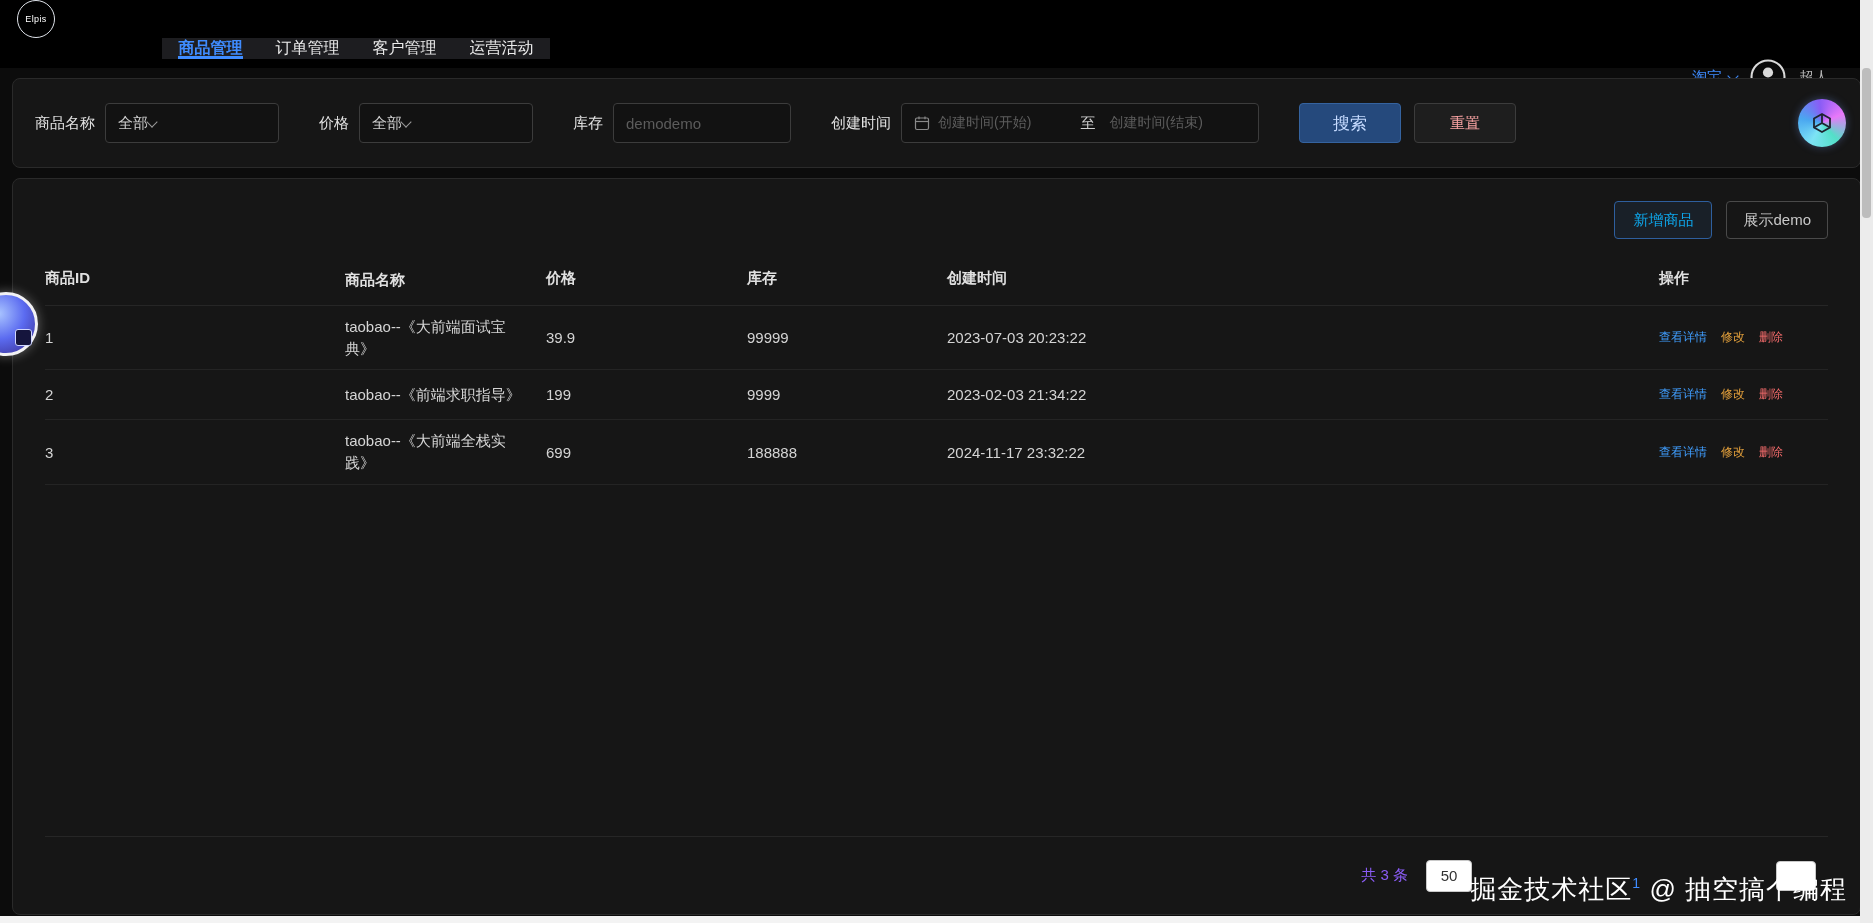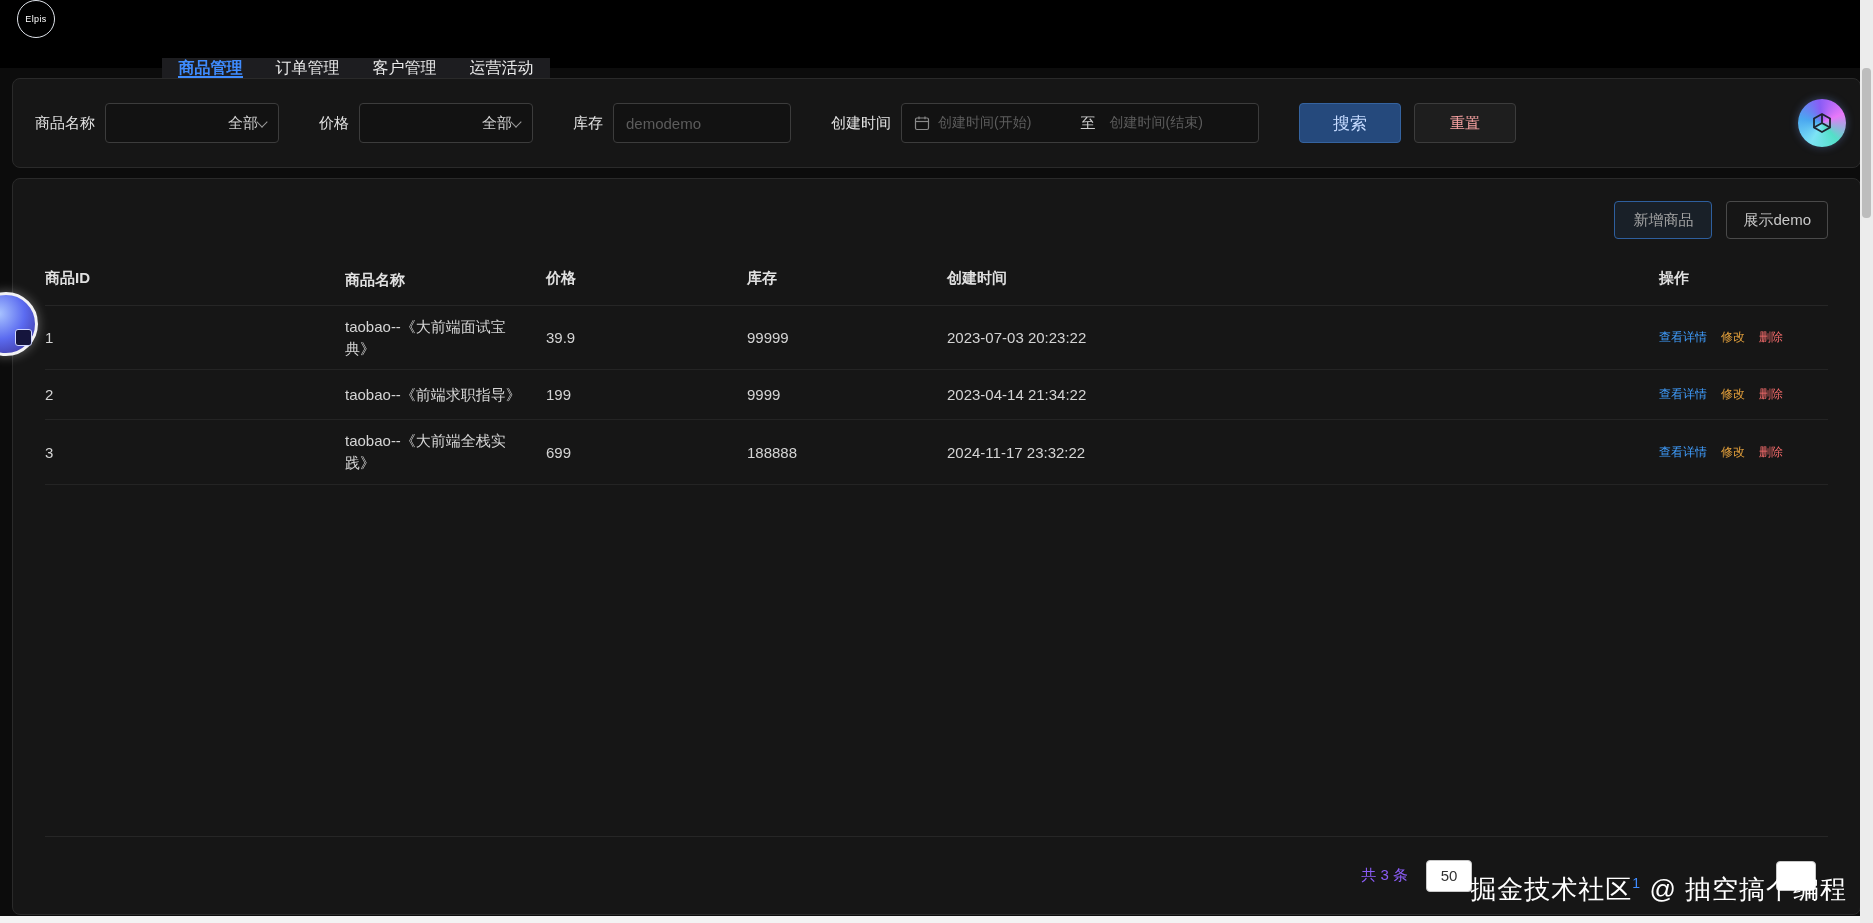--- a/index.html
+++ b/index.html
@@ -3,50 +3,50 @@
 <meta charset="utf-8">
 <style>
   * { margin:0; padding:0; box-sizing:border-box; }
   html,body { width:1873px; height:923px; background:#0c0c0c; }
   body { font-family:"Liberation Sans","DejaVu Sans",sans-serif; overflow:hidden; }
   .page { position:relative; width:1873px; height:923px; background:#0c0c0c; color:#d6d6d6; overflow:hidden; }
 
   
   .navbar { height:68px; background:#000; display:flex; align-items:flex-start; padding:0 30px 0 17px;flex-direction:column; }
   .logo { width:38px; height:38px; border-radius:50%; border:1.6px solid #dfe3ea; display:flex; align-items:center; justify-content:center; font-size:9px; color:#fff; letter-spacing:.4px; flex:0 0 auto; }
-  .tabs { display:flex; height:68px; margin-left:145px; background:#1d1d20;margin-top:20px; }
+  .tabs { display:flex; height:68px; margin-left:145px; background:#1d1d20; }
   .tab { width:97px; display:flex; align-items:center; justify-content:center; font-size:16px; color:#ececec; cursor:pointer; position:relative; }
   .tab.active { color:#3f8cff; font-weight:700; }
   .tab.active::after { content:""; position:absolute; left:16px; right:16px; bottom:0; height:3px; background:#3f8cff; }
   .nav-right { margin-left:auto; display:flex; align-items:center; gap:13px; padding-right:14px; }
   .project { display:flex; align-items:center; gap:7px; color:#3f8cff; font-size:15px; cursor:pointer; }
   .chev { width:8px; height:8px; border-right:1.6px solid #9a9a9a; border-bottom:1.6px solid #9a9a9a; transform:rotate(45deg); display:inline-block; margin-top:-3px; }
   .chev.blue { border-color:#3f8cff; }
   .avatar { width:36px; height:36px; flex:0 0 auto; }
   .username { color:#b5b5b5; font-size:15px; }
 
   
   .filter-bar { margin:10px 12px; height:90px; background:#161616; border:1px solid #2a2a2a; border-radius:8px; padding:0 22px; display:flex; align-items:center; position:relative; }
   .f-label { font-size:15px; color:#e3e3e3; margin-right:10px; white-space:nowrap; }
   .f-group { display:flex; align-items:center; margin-right:40px; }
-  .select { width:174px; height:40px; background:#121212; border:1px solid #3c3c3c; border-radius:4px; display:flex; align-items:center; justify-content:flex-end; padding:1px 12px; font-size:15px; color:#cfcfcf; cursor:pointer; }
+  .select { width:174px; height:40px; background:#121212; border:1px solid #3c3c3c; border-radius:4px; display:flex; align-items:center; justify-content:flex-start; padding:1px 12px; font-size:15px; color:#cfcfcf; cursor:pointer; }
   .text-input { width:178px; height:40px; background:#121212; border:1px solid #3c3c3c; border-radius:4px; padding:0 12px; font-size:15px; color:#cfcfcf; outline:none; font-family:inherit; }
   .text-input::placeholder { color:#5c5c5c; }
   .date-range { width:358px; height:40px; background:#121212; border:1px solid #3c3c3c; border-radius:4px; display:flex; align-items:center; padding:0 12px; font-size:14px; color:#5c5c5c; cursor:pointer; }
   .date-range .ph { flex:1; text-align:left; padding-left:8px; }
   .date-range .sep { color:#cfcfcf; font-size:15px; padding:0 6px; }
   button { font-family:inherit; cursor:pointer; }
   .btn-search { margin-left:0; width:102px; height:40px; background:#25497c; border:1px solid #35639f; color:#c6dbff; border-radius:4px; font-size:17px; }
   .btn-reset { margin-left:13px; width:102px; height:40px; background:#1e1e1e; border:1px solid #3c3c3c; color:#fca5a5; border-radius:4px; font-size:15px; }
   .sphere { position:absolute; right:14px; top:50%; transform:translateY(-50%); width:48px; height:48px; border-radius:50%; background:conic-gradient(from 210deg,#7de3f5,#4aa7f0,#8a5cf6,#e879f9,#53e0c8,#7de3f5); display:flex; align-items:center; justify-content:center; cursor:pointer; box-shadow:0 0 8px rgba(120,160,255,.35); }
 
   
   .panel { margin:0 12px; height:737px; background:#161616; border:1px solid #2a2a2a; border-radius:8px; padding:22px 32px 0; display:flex; flex-direction:column; position:relative; }
   .toolbar { display:flex; justify-content:flex-end; gap:14px; }
-  .btn-add { height:38px; padding:0 18px; background:rgba(64,158,255,.08); border:1px solid #2e5f9e; color:#a3a3a3; border-radius:4px; font-size:15px; }
+  .btn-add { height:38px; padding:0 18px; background:rgba(64,158,255,.08); border:1px solid #2e5f9e; color:#0ea5e9; border-radius:4px; font-size:15px; }
   .btn-demo { height:38px; padding:0 16px; background:transparent; border:1px solid #4a4a4a; color:#c9c9c9; border-radius:4px; font-size:15px; }
 
   .table { margin-top:20px; font-size:15px; }
   .t-head { display:flex; color:#e0e0e0; font-weight:700; padding:10px 0 14px; border-bottom:1px solid #262626; }
   .t-row { display:flex; align-items:center; padding:10px 0; border-bottom:1px solid #242424; color:#d4d4d4; min-height:50px; }
   .c-id { width:300px; }
   .c-name { width:201px; padding-right:22px; line-height:1.45; }
   .c-price { width:201px; }
   .c-stock { width:200px; }
   .c-created { flex:1; }
@@ -181,21 +181,21 @@
           <span class="link link-edit">修改</span>
           <span class="link link-del">删除</span>
         </div>
       </div>
 
       <div class="t-row">
         <div class="c-id">2</div>
         <div class="c-name">taobao--《前端求职指导》</div>
         <div class="c-price">199</div>
         <div class="c-stock">9999</div>
-        <div class="c-created">2023-04-14 21:34:22</div>
+        <div class="c-created">2023-02-03 21:34:22</div>
         <div class="c-actions">
           <span class="link link-view">查看详情</span>
           <span class="link link-edit">修改</span>
           <span class="link link-del">删除</span>
         </div>
       </div>
 
       <div class="t-row">
         <div class="c-id">3</div>
         <div class="c-name">taobao--《大前端全栈实践》</div>

